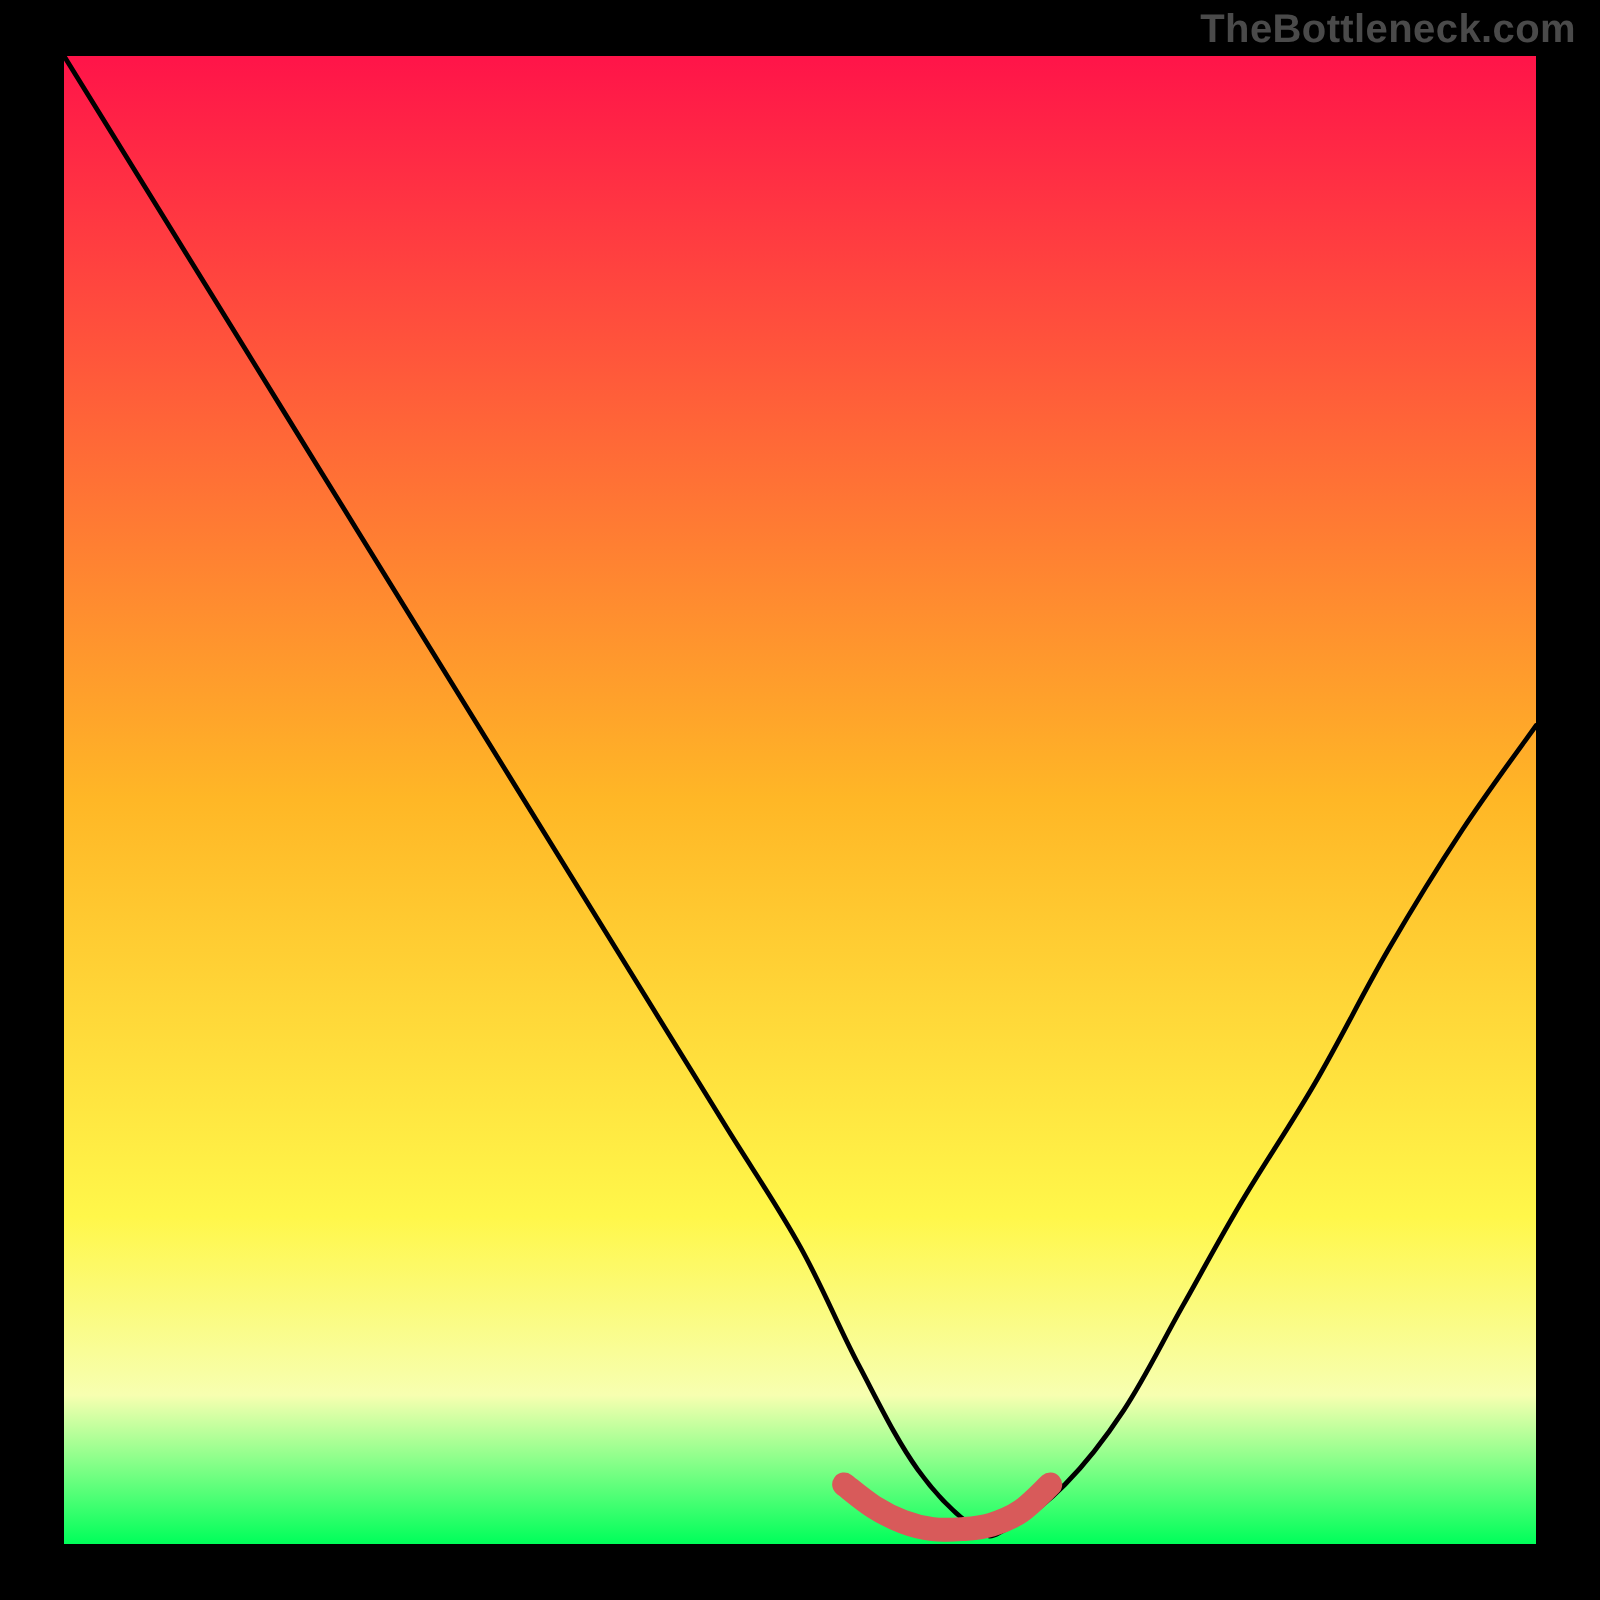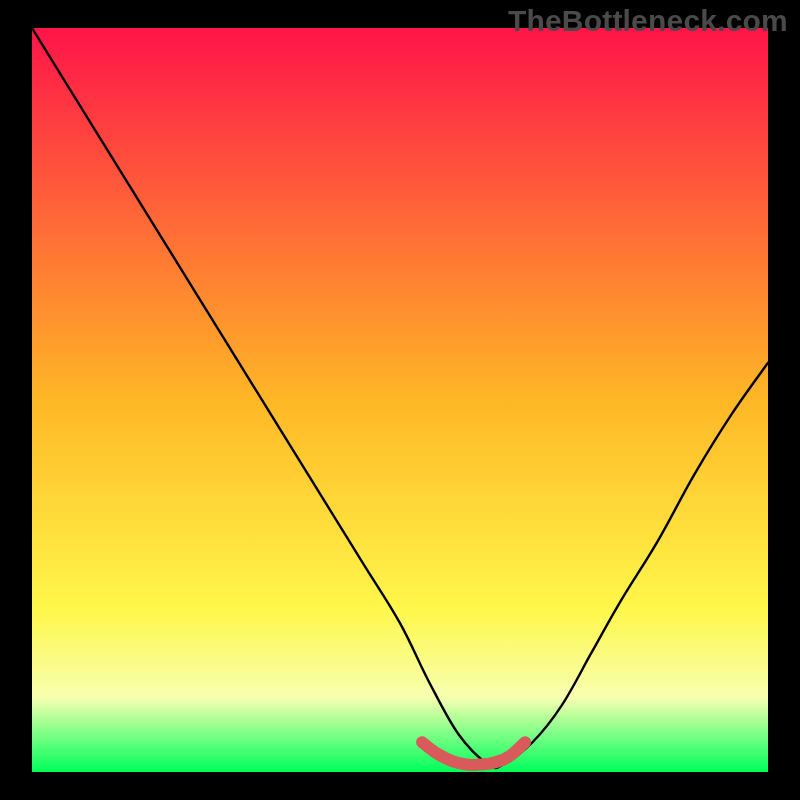--- a/index.html
+++ b/index.html
@@ -15,21 +15,21 @@
     position: relative;
     width: 800px;
     height: 800px;
     background: #000;
   }
   .watermark {
     position: absolute;
     top: 4px;
     right: 12px;
     color: #4a4a4a;
-    font-size: 30px;
+    font-size: 20px;
     font-weight: 600;
     letter-spacing: 0.2px;
     z-index: 10;
   }
   
   .plot {
     position: absolute;
     left: 32px;
     top: 28px;
     width: 736px;

